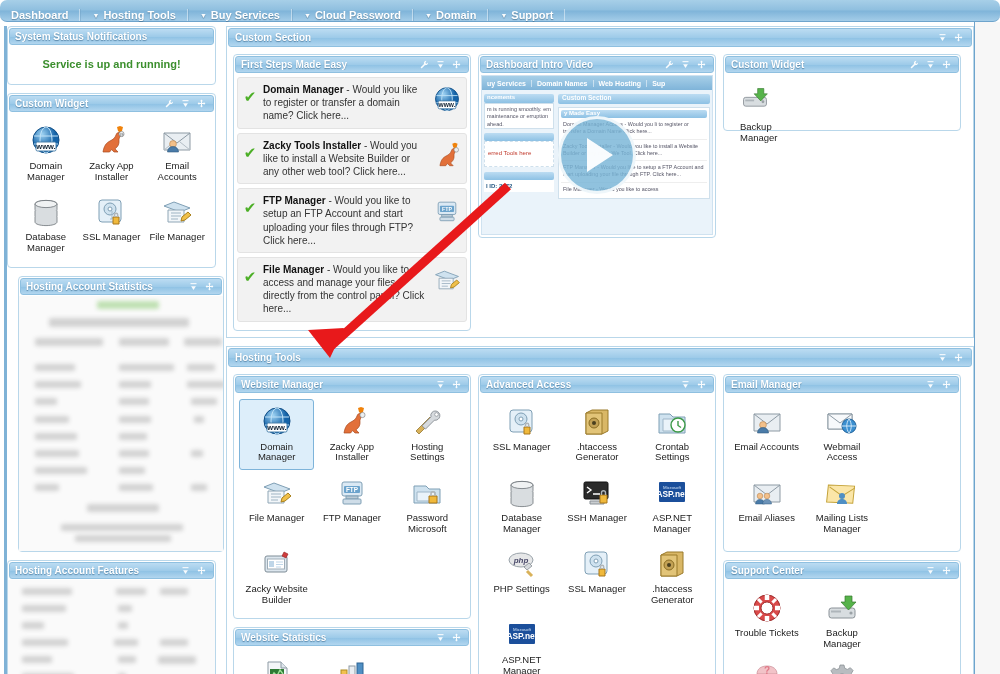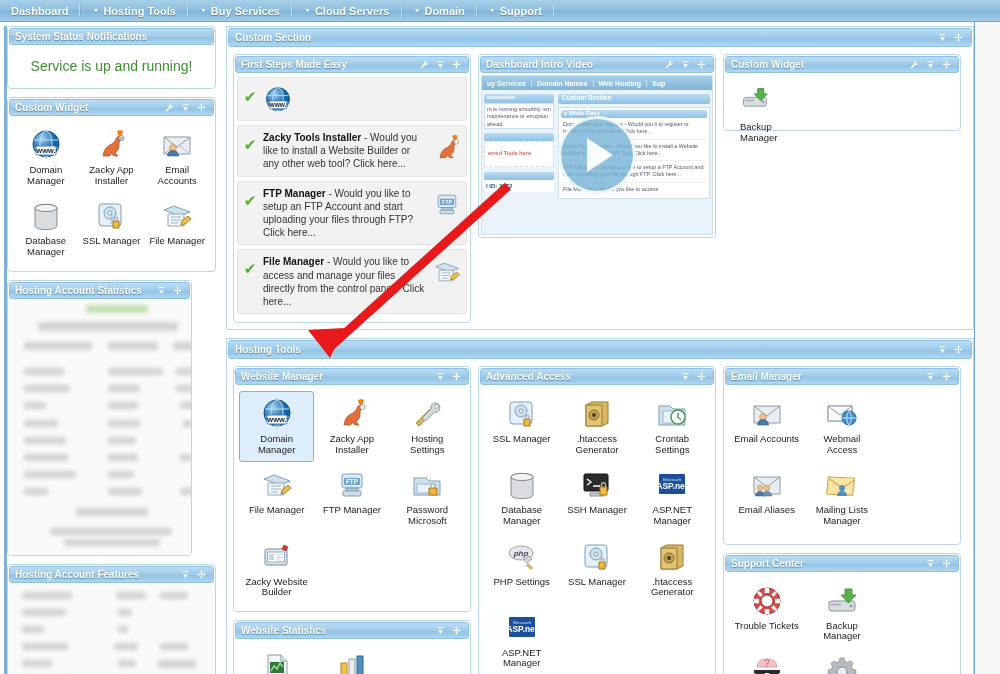--- a/index.html
+++ b/index.html
@@ -9,21 +9,21 @@
     overflow: hidden;
     font-family: "Liberation Sans", sans-serif;
     background: #ffffff;
   }
 
   
   #topnav {
     position: absolute; left: 0; top: 0; width: 1000px; height: 22px;
     background: linear-gradient(to bottom, #a7cfe8 0%, #8fbfdf 48%, #7fb4d9 52%, #a4cde8 100%);
     border-bottom: 1px solid #6ea4cc;
-    display: flex; align-items: center;
+    display: flex; align-items: flex-end; border-radius: 7px;
   }
   .navitem {
     display: flex; align-items: center; gap: 4px;
     padding: 0 11px;
     color: #ffffff; font-size: 11px; font-weight: bold;
     text-shadow: 0 1px 1px rgba(40,80,110,.55);
     border-right: 1px solid rgba(255,255,255,.45);
     border-left: 1px solid rgba(110,160,195,.45);
     cursor: pointer; white-space: nowrap;
   }
@@ -84,22 +84,23 @@
     border: 1px solid #8fc0e0; border-radius: 3px;
     display: flex; align-items: center; padding: 0 6px;
     color: #fff; font-size: 10px; font-weight: bold;
     text-shadow: 0 1px 1px rgba(50,95,130,.6);
   }
   .sectionhead .tlabel { flex: 1; }
   .sectionbody { padding: 6px; display: flex; gap: 7px; align-items: flex-start; }
 
   
   .statusmsg {
-    text-align: center; color: #3c8f2e; font-size: 14px;
+    text-align: center; color: #3c8f2e; font-size: 11px;
     padding: 7px 0 8px 0;
+    font-weight: bold;
   }
 
   
   .icongrid { display: flex; flex-wrap: wrap; }
   .icongrid.c3 .cell { width: 33.33%; }
   .cell {
     display: flex; flex-direction: column; align-items: center;
     padding: 5px 2px 6px 2px; cursor: pointer;
     border: 1px solid transparent; border-radius: 3px;
   }
@@ -165,21 +166,21 @@
     <div class="navitem">
       <span class="navcaret">▼</span>
       <span>Hosting Tools</span>
     </div>
     <div class="navitem">
       <span class="navcaret">▼</span>
       <span>Buy Services</span>
     </div>
     <div class="navitem">
       <span class="navcaret">▼</span>
-      <span>Cloud Servers</span>
+      <span>Cloud Password</span>
     </div>
     <div class="navitem">
       <span class="navcaret">▼</span>
       <span>Domain</span>
     </div>
     <div class="navitem">
       <span class="navcaret">▼</span>
       <span>Support</span>
     </div>
   </div>
@@ -297,21 +298,21 @@
                   <path d="M11 18h10M11 21h10M11 24h7" stroke="#9fb4c3" fill="none"></path>
                   <path d="M22 22l6-5 3 3-6 5-4 1z" fill="#f0c04a" stroke="#a87f1a"></path>
                 </svg>
             </span>
             <span class="ilabel">File Manager</span>
           </div>
         </div>
       </div>
     </div>
 
-    <div class="widget" style="width:185px;">
+    <div class="widget" style="width:206px;margin-left:11px;">
       <div class="wtitle">
         <span class="tlabel">Hosting Account Statistics</span>
         <span class="wicons">
           <svg class="wicon" viewBox="0 0 12 12">
               <rect x="2" y="1.5" width="8" height="1.4" fill="#fff"></rect>
               <path d="M6 10.5 2.8 5.5h6.4z" fill="#fff"></path>
             </svg>
           <svg class="wicon" viewBox="0 0 12 12">
               <path d="M6 .8 8 3H6.7v2.3H9V4l2.2 2L9 8V6.7H6.7V9H8l-2 2.2L4 9h1.3V6.7H3V8L.8 6 3 4v1.3h2.3V3H4z" fill="#fff"></path>
             </svg>
@@ -416,20 +417,21 @@
                 </svg>
               <svg class="wicon" viewBox="0 0 12 12">
                   <path d="M6 .8 8 3H6.7v2.3H9V4l2.2 2L9 8V6.7H6.7V9H8l-2 2.2L4 9h1.3V6.7H3V8L.8 6 3 4v1.3h2.3V3H4z" fill="#fff"></path>
                 </svg>
             </span>
           </div>
           <div class="steplist">
 
             <div class="step">
               <span class="check">✔</span>
+              <span class="steptxt"><b>Domain Manager</b><span> - Would you like to register or transfer a domain name? Click here...</span></span>
               <span class="stepico">
                 <svg viewBox="0 0 34 34" width="30" height="30">
                     <defs>
                       <radialGradient id="gw2" cx="35%" cy="28%">
                         <stop offset="0" stop-color="#9fd3f3"></stop>
                         <stop offset="1" stop-color="#1463a8"></stop>
                       </radialGradient>
                     </defs>
                     <circle cx="17" cy="16" r="13" fill="url(#gw2)" stroke="#0d4c85"></circle>
                     <ellipse cx="17" cy="16" rx="6" ry="13" fill="none" stroke="#bfe2f8"></ellipse>

